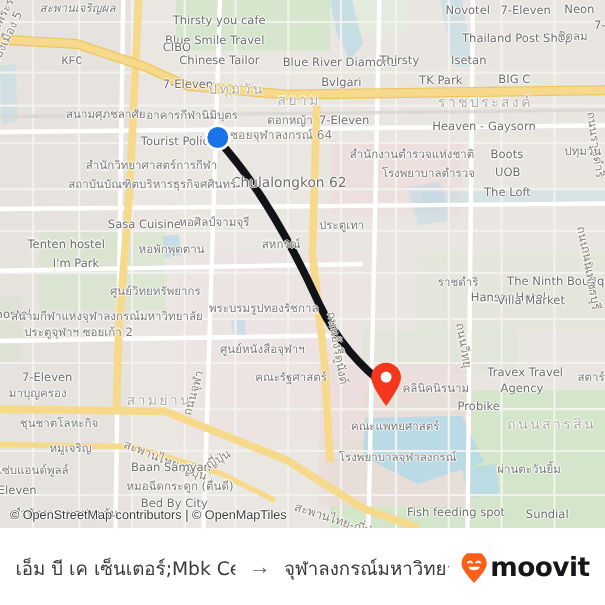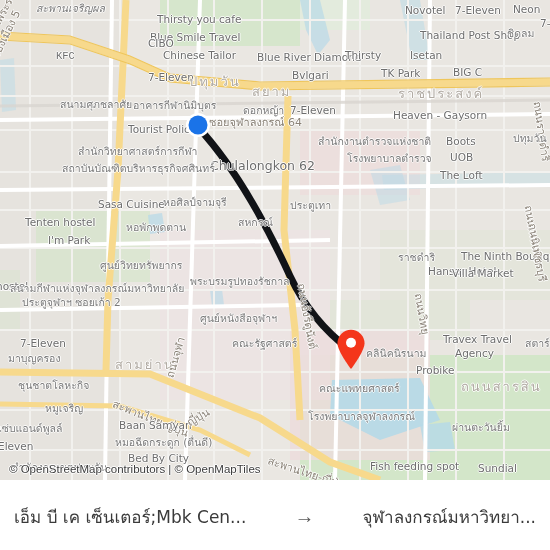--- a/index.html
+++ b/index.html
@@ -289,16 +289,25 @@
 
 
     <div id="attrib">© OpenStreetMap contributors | © OpenMapTiles</div>
   </div>
 
   <div id="bottombar">
     <div id="bottominner">
       <div class="place">เอ็ม บี เค เซ็นเตอร์;Mbk Cen...</div>
       <div id="arrow">→</div>
       <div class="place">จุฬาลงกรณ์มหาวิทยา...</div>
+      <div id="brand">
+        <svg width="26" height="27" viewBox="0 0 26 27">
+          <path d="M13 27 C13 27 1.5 15.5 1.5 9.6 A11.5 11.5 0 1 1 24.5 9.6 C24.5 15.5 13 27 13 27 Z" fill="#ff5e16"></path>
+          <path d="M7.5 8.5 a2 2 0 0 1 3.6 0" stroke="#ffffff" stroke-width="1.8" fill="none" stroke-linecap="round"></path>
+          <path d="M14.9 8.5 a2 2 0 0 1 3.6 0" stroke="#ffffff" stroke-width="1.8" fill="none" stroke-linecap="round"></path>
+          <path d="M7.6 12.2 a5.6 4.4 0 0 0 10.8 0 Z" fill="#ffffff"></path>
+        </svg>
+        <span class="wordmark">moovit</span>
+      </div>
     </div>
   </div>
 
 </div>
 
 </body></html>

